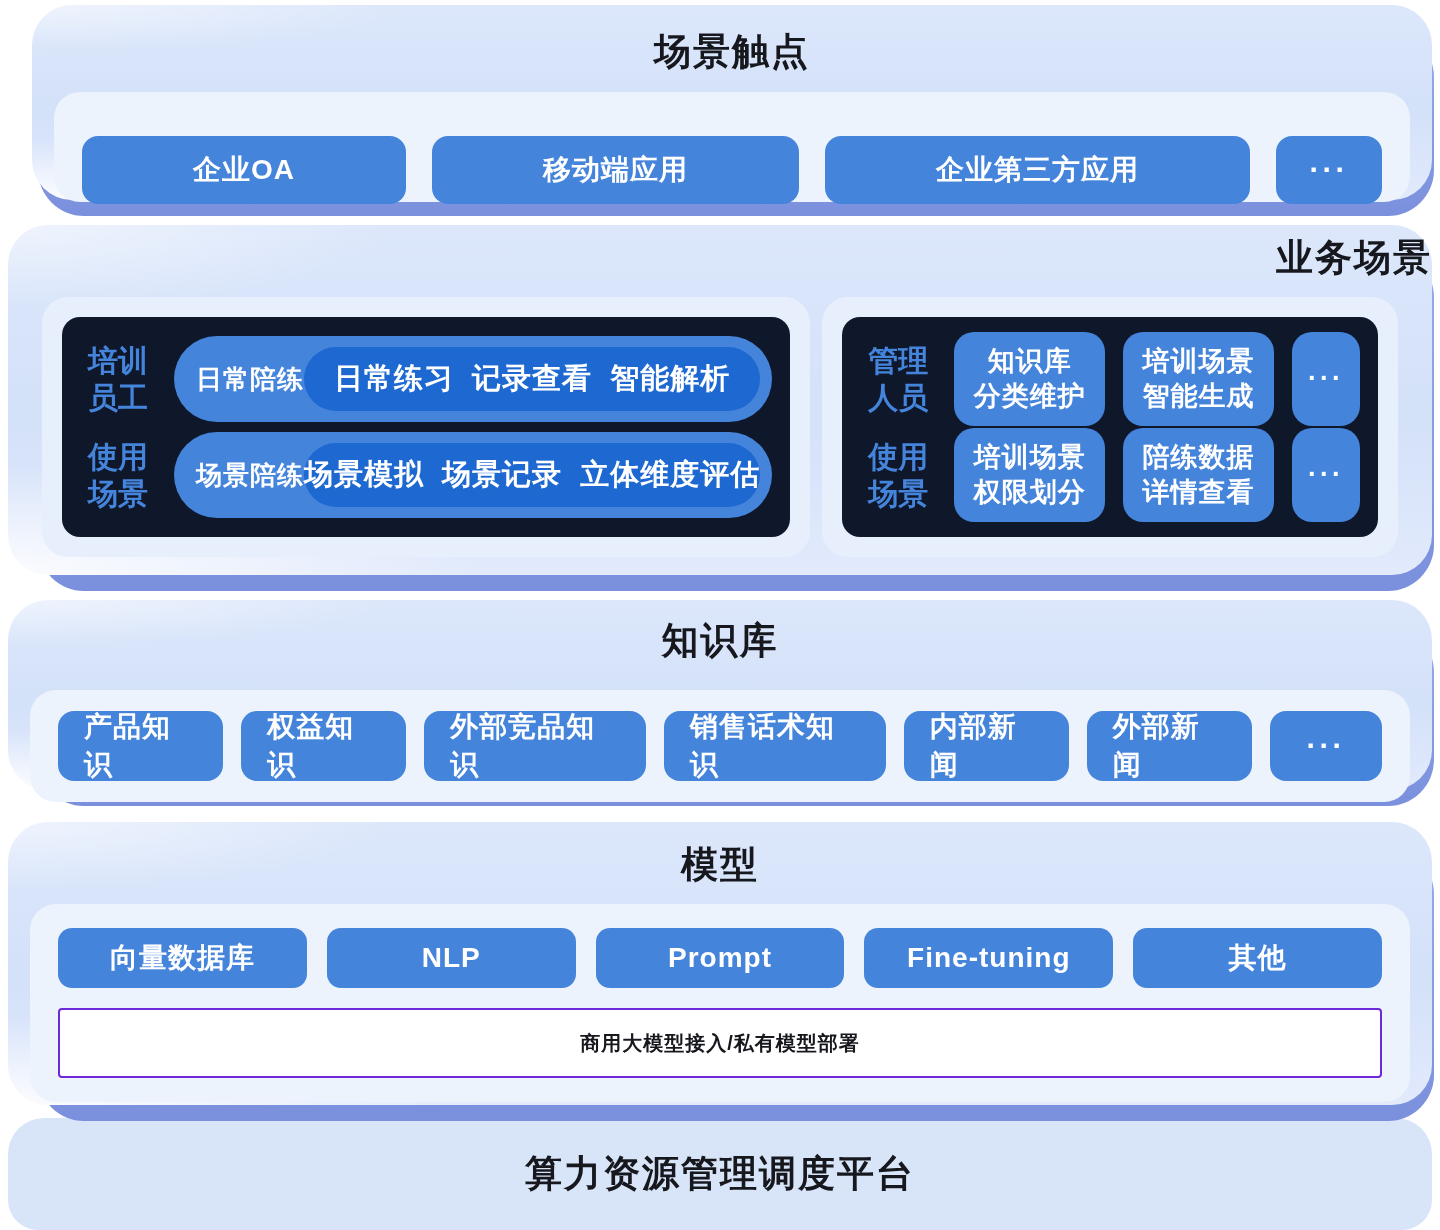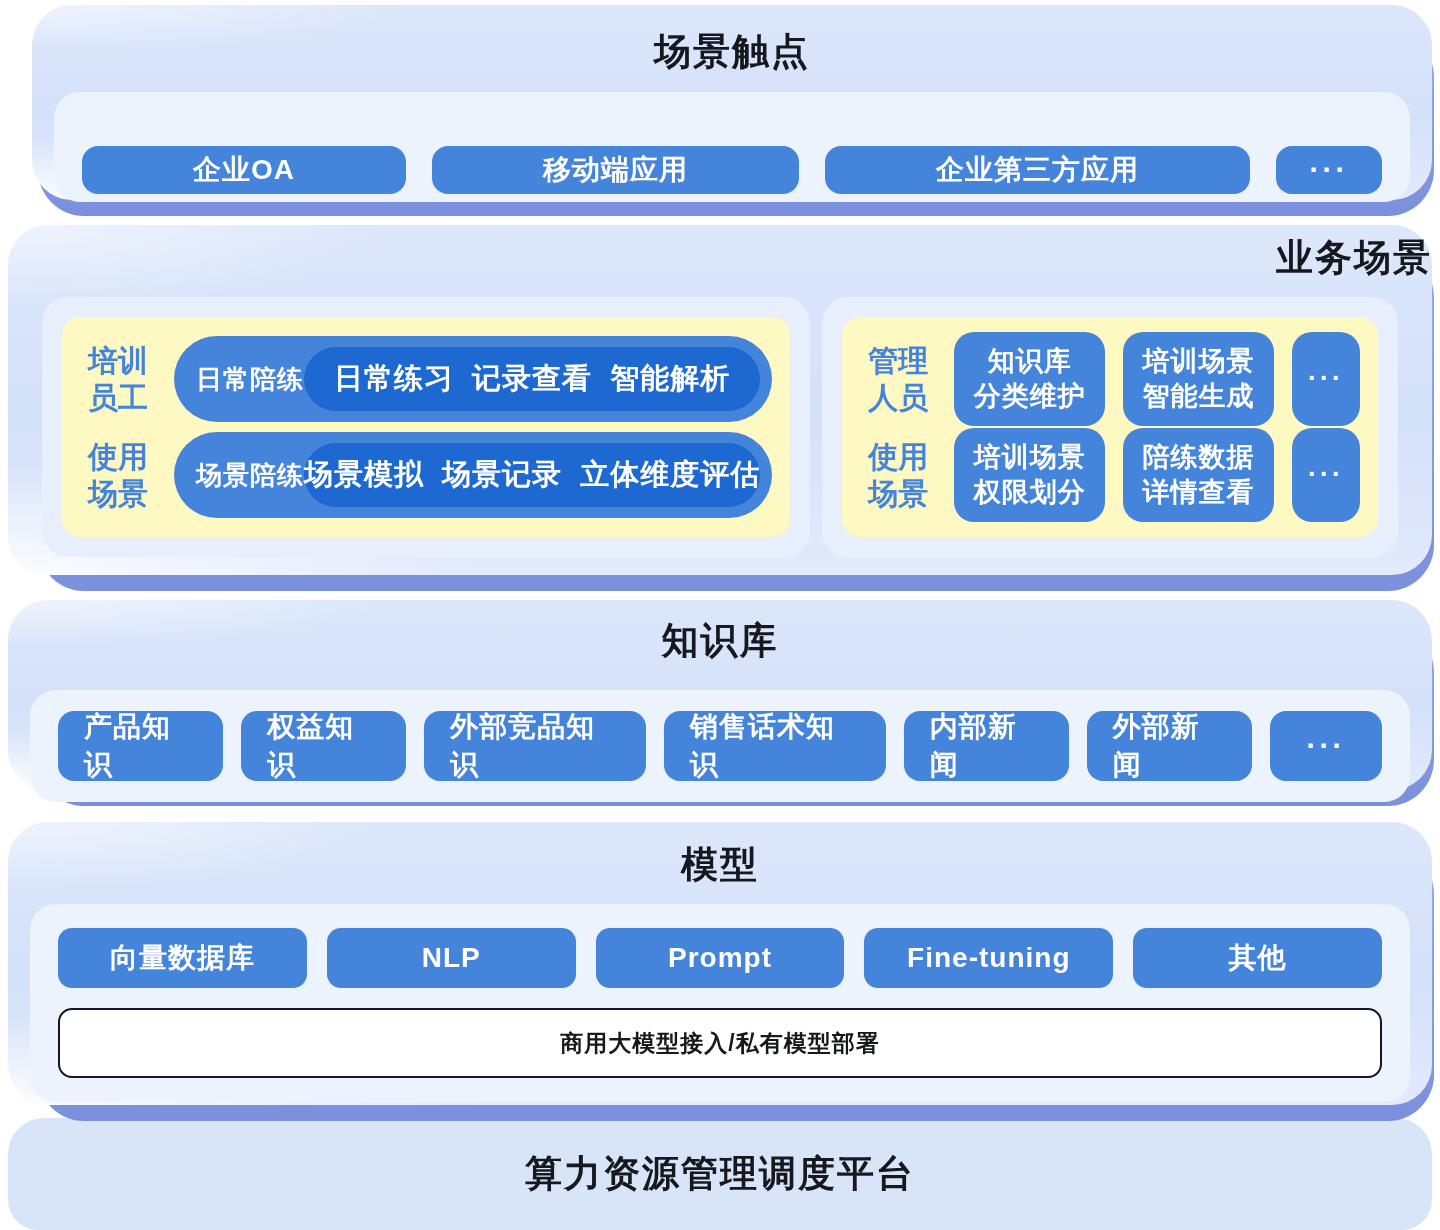--- a/index.html
+++ b/index.html
@@ -24,29 +24,29 @@
   .panel { background:#ecf3fd; border-radius:26px; margin:0 22px; display:flex; align-items:center; }
   .btn { background:#4584db; color:#ffffff; font-size:28px; font-weight:600;
          display:flex; align-items:center; justify-content:center;
          border-radius:14px; letter-spacing:1px; }
   .dots { font-size:30px; font-weight:700; letter-spacing:3px; }
 
   
   .s1 { margin-top:5px; height:195px;padding-left:24px; }
   .s1 .sec-title { padding-top:22px; }
   .s1 .panel { margin-top:15px; height:110px; padding:0 28px; gap:26px; }
-  .s1 .btn { height:48px; flex:1 1 auto; border-radius:16px;margin-top:45px; }
+  .s1 .btn { height:68px; flex:1 1 auto; border-radius:16px;margin-top:45px; }
   .s1 .btn.dots-btn { flex:0 0 106px; }
 
   
   .s2 { margin-top:25px; height:350px; }
   .s2 .sec-title { padding-top:8px;text-align:right; }
   .biz-wrap { display:flex; gap:12px; margin:14px 34px 0 34px; height:260px; }
   .subpanel { background:#e7effc; border-radius:26px; padding:20px; }
-  .subpanel-inner { background:#fef9c3; border-radius:18px; height:100%;
+  .subpanel-inner { background:#0f172a; border-radius:18px; height:100%;
                     padding:15px 18px; display:flex; flex-direction:column; gap:2px; }
   .biz-left { flex:0 0 766px; }
   .biz-right { flex:1 1 auto; }
   .biz-row { flex:1 1 0; display:flex; align-items:center; gap:18px; }
   .row-label { flex:0 0 76px; color:#4584db; font-size:30px; font-weight:700;
                line-height:1.25; white-space:pre-line; text-align:center; }
   .pill { flex:1 1 auto; height:86px; border-radius:43px; background:#4584db;
           display:flex; align-items:center; padding:0 12px 0 22px; }
   .pill-label { color:#fff; font-size:26px; font-weight:700; letter-spacing:1px; white-space:nowrap; }
   .pill-dark { flex:1 1 auto; height:64px; border-radius:32px;
@@ -64,23 +64,23 @@
   .s3 .btn { height:70px; flex:1 1 auto; padding:0 26px; border-radius:16px; }
   .s3 .btn.dots-btn { flex:0 0 112px; padding:0; }
 
   
   .s4 { margin-top:32px; height:283px; }
   .s4 .sec-title { padding-top:18px; }
   .s4 .panel { margin-top:14px; height:198px; padding:24px 28px; flex-direction:column;
                align-items:stretch; gap:20px; }
   .model-row { display:flex; gap:20px; height:60px;justify-content:flex-end; }
   .model-row .btn { flex:1 1 0; height:100%; }
-  .model-bar { flex:1 1 auto; background:#ffffff; border:2px solid #0f172a; border-radius:14px;
+  .model-bar { flex:1 1 auto; background:#ffffff; border:2px solid #6d28d9; border-radius:4px;
                display:flex; align-items:center; justify-content:center;
-               font-size:23px; font-weight:700; color:#16181d; letter-spacing:1px; }
+               font-size:20px; font-weight:700; color:#16181d; letter-spacing:1px; }
 
   
   .s5 { margin:13px 8px 0 8px; height:112px; background:#d8e5f9;
         border-radius:36px 36px 30px 30px;
         display:flex; align-items:center; justify-content:center; }
   .s5 .sec-title { padding:0; }
 </style>
 </head>
 <body>
 

